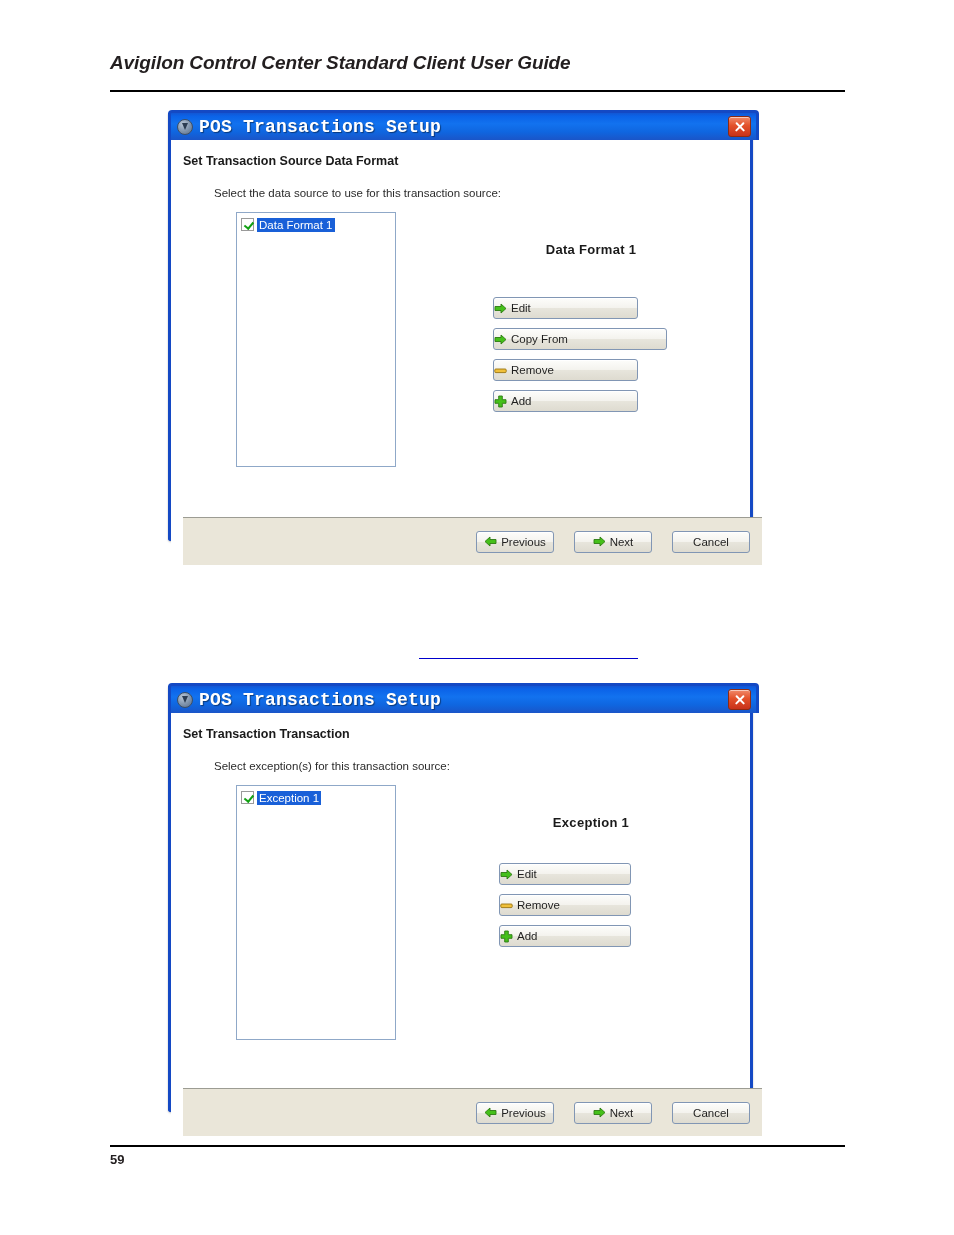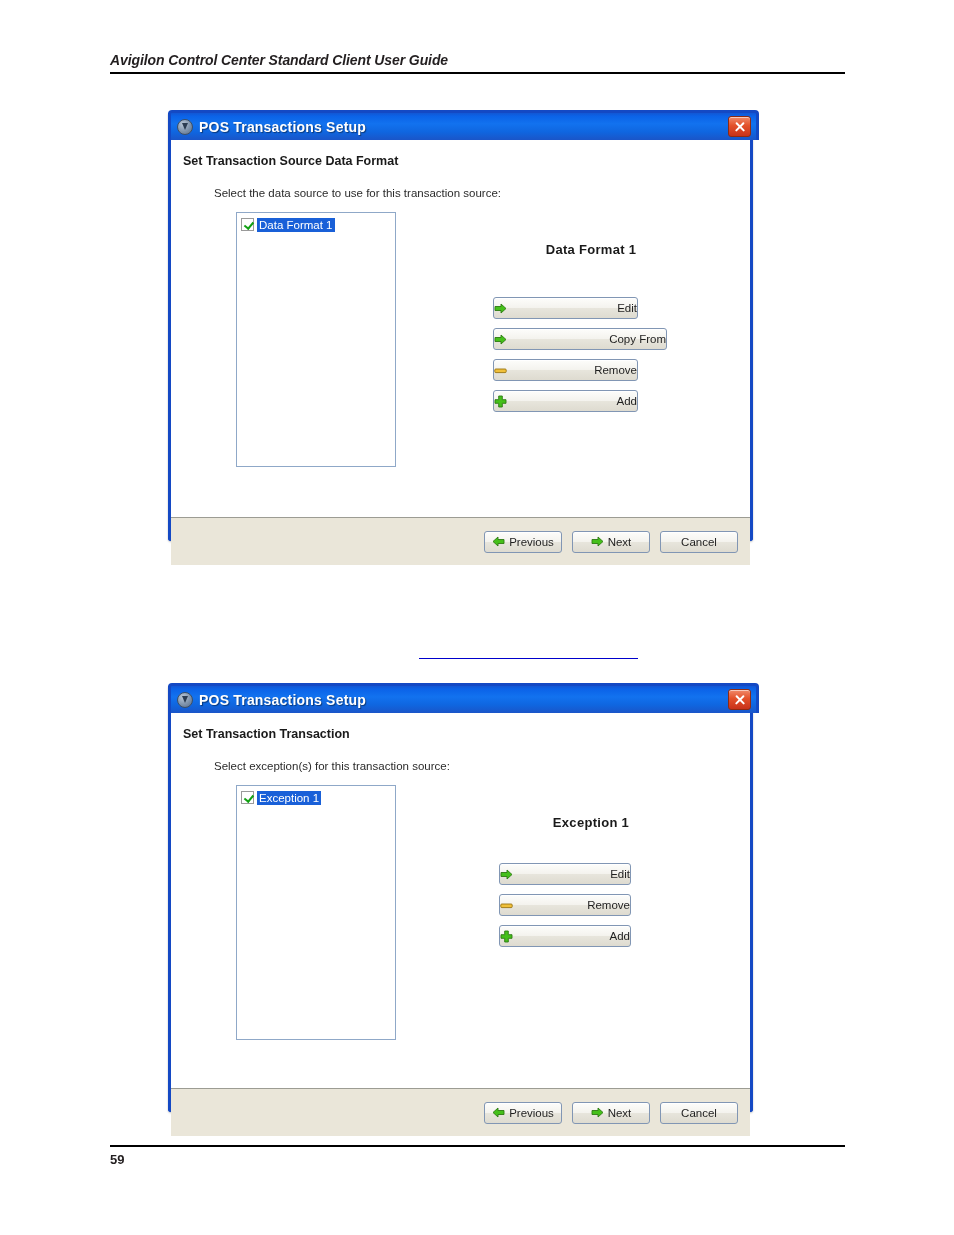--- a/index.html
+++ b/index.html
@@ -19,24 +19,24 @@
   .page-header {
     position: absolute;
     left: 110px;
     top: 52px;
     width: 735px;
   }
   .page-header-text {
     font-family: "Liberation Sans", sans-serif;
     font-style: italic;
     font-weight: bold;
-    font-size: 14px;
+    font-size: 19px;
     color: #231f20;
     letter-spacing: -0.1px;
-    padding-bottom: 4px;
+    padding-bottom: 16px;
     white-space: nowrap;
   }
   .page-header-rule {
     border-bottom: 2px solid #000000;
     width: 735px;
   }
 
   .page-footer {
     position: absolute;
     left: 110px;
@@ -106,23 +106,23 @@
     left: 50%;
     top: 3px;
     width: 0; height: 0;
     transform: translateX(-50%);
     border-left: 3.5px solid transparent;
     border-right: 3.5px solid transparent;
     border-top: 7px solid #2b3c52;
   }
   .titlebar-title {
     color: #ffffff;
-    font-family: Liberation Sans, sans-serif;
+    font-family: Liberation Mono, monospace;
     font-weight: bold;
-    font-size: 14px;
+    font-size: 18px;
     letter-spacing: 0.2px;
     text-shadow: 1px 1px 1px rgba(0,0,0,0.45);
     white-space: nowrap;
     flex: 1 1 auto;
   }
   .close-btn {
     width: 21px;
     height: 19px;
     background: linear-gradient(to bottom, #f08a6a 0%, #e3512a 45%, #c8321a 100%);
     border: 1px solid #8e2a12;
@@ -228,52 +228,52 @@
   
   .action-btn {
     position: absolute;
     height: 22px;
     background: linear-gradient(to bottom, #fdfdfb 0%, #f4f3ee 48%, #e7e5dc 52%, #dedbd0 100%);
     border: 1px solid #8196b4;
     border-radius: 3px;
     box-sizing: border-box;
     display: flex;
     align-items: center;
-    justify-content: space-between;
+    justify-content: flex-start;
     font-family: "Liberation Sans", sans-serif;
     font-size: 11.5px;
     color: #1f1f1f;
     box-shadow: inset 0 1px 0 #ffffff;
     cursor: default;
   }
   .btn-label { white-space: nowrap; }
 
   .icon-slot {
     width: 13px;
     height: 13px;
     margin-right: 4px;
     flex: 0 0 auto;
     position: relative;
   }
   .icon-slot svg { display: block; }
 
   
   .dialog-footer {
     position: absolute;
-    left: 0;
+    left: 12px;
     bottom: 0;
     width: 100%;
     background: #eae6d9;
     border-top: 1px solid #9c9c93;
     display: flex;
     align-items: center;
     justify-content: flex-end;
     box-sizing: border-box;
     padding-right: 12px;
-    gap: 10px;
+    gap: 20px;
   }
   .footer-btn {
     position: relative;
     height: 22px;
     background: linear-gradient(to bottom, #fdfdfb 0%, #f4f3ee 48%, #e7e5dc 52%, #dedbd0 100%);
     border: 1px solid #8196b4;
     border-radius: 3px;
     box-sizing: border-box;
     display: flex;
     align-items: center;

